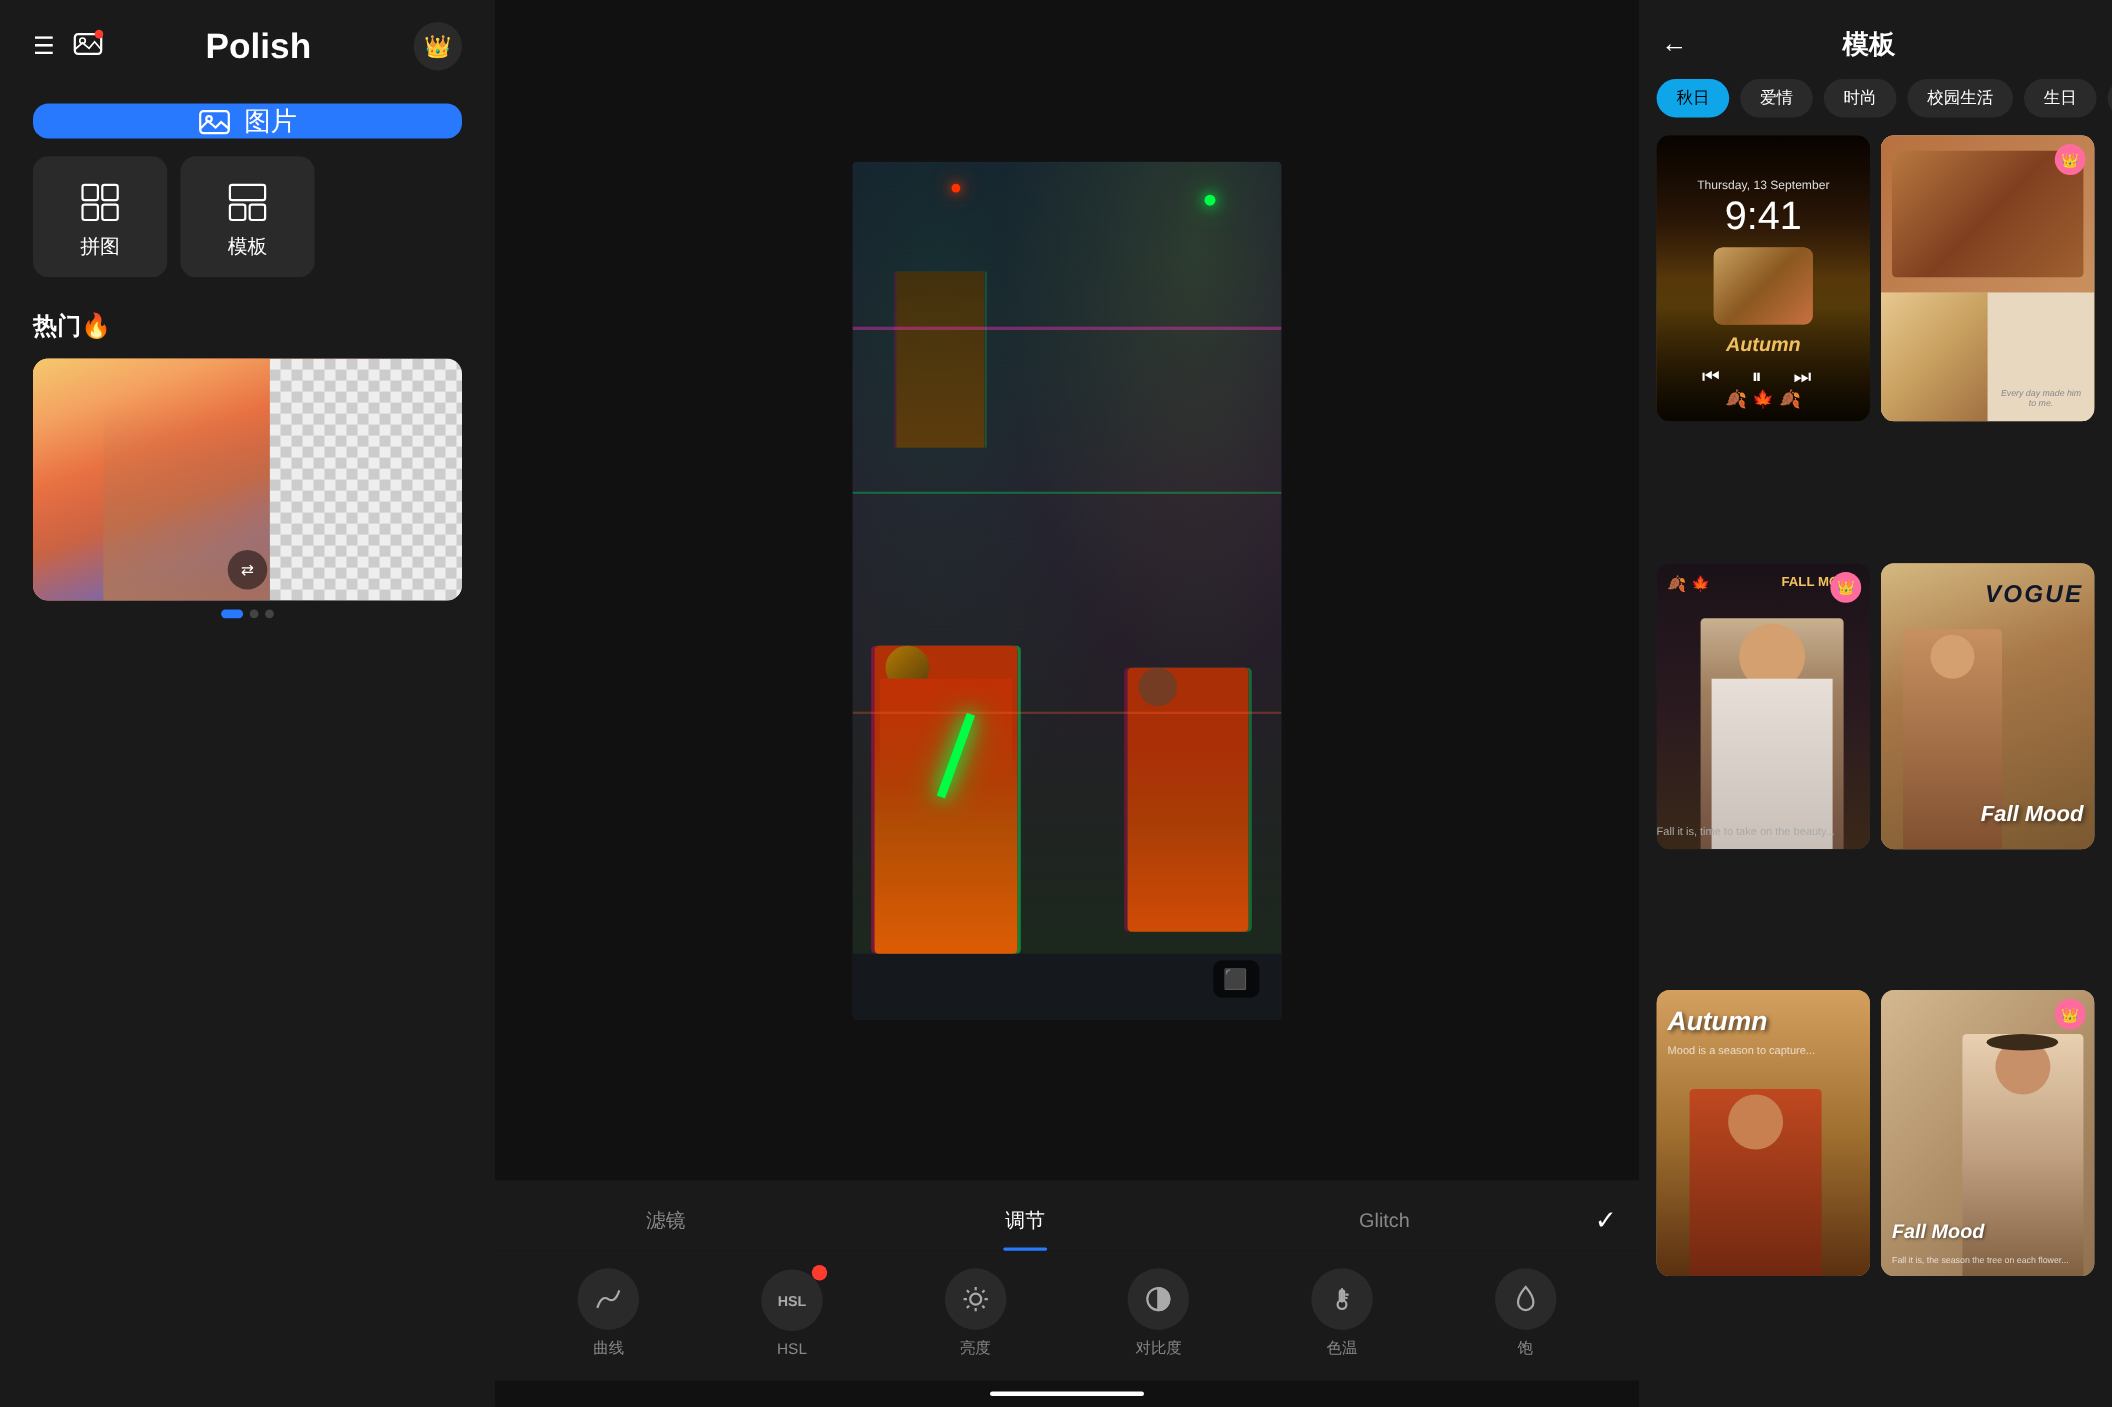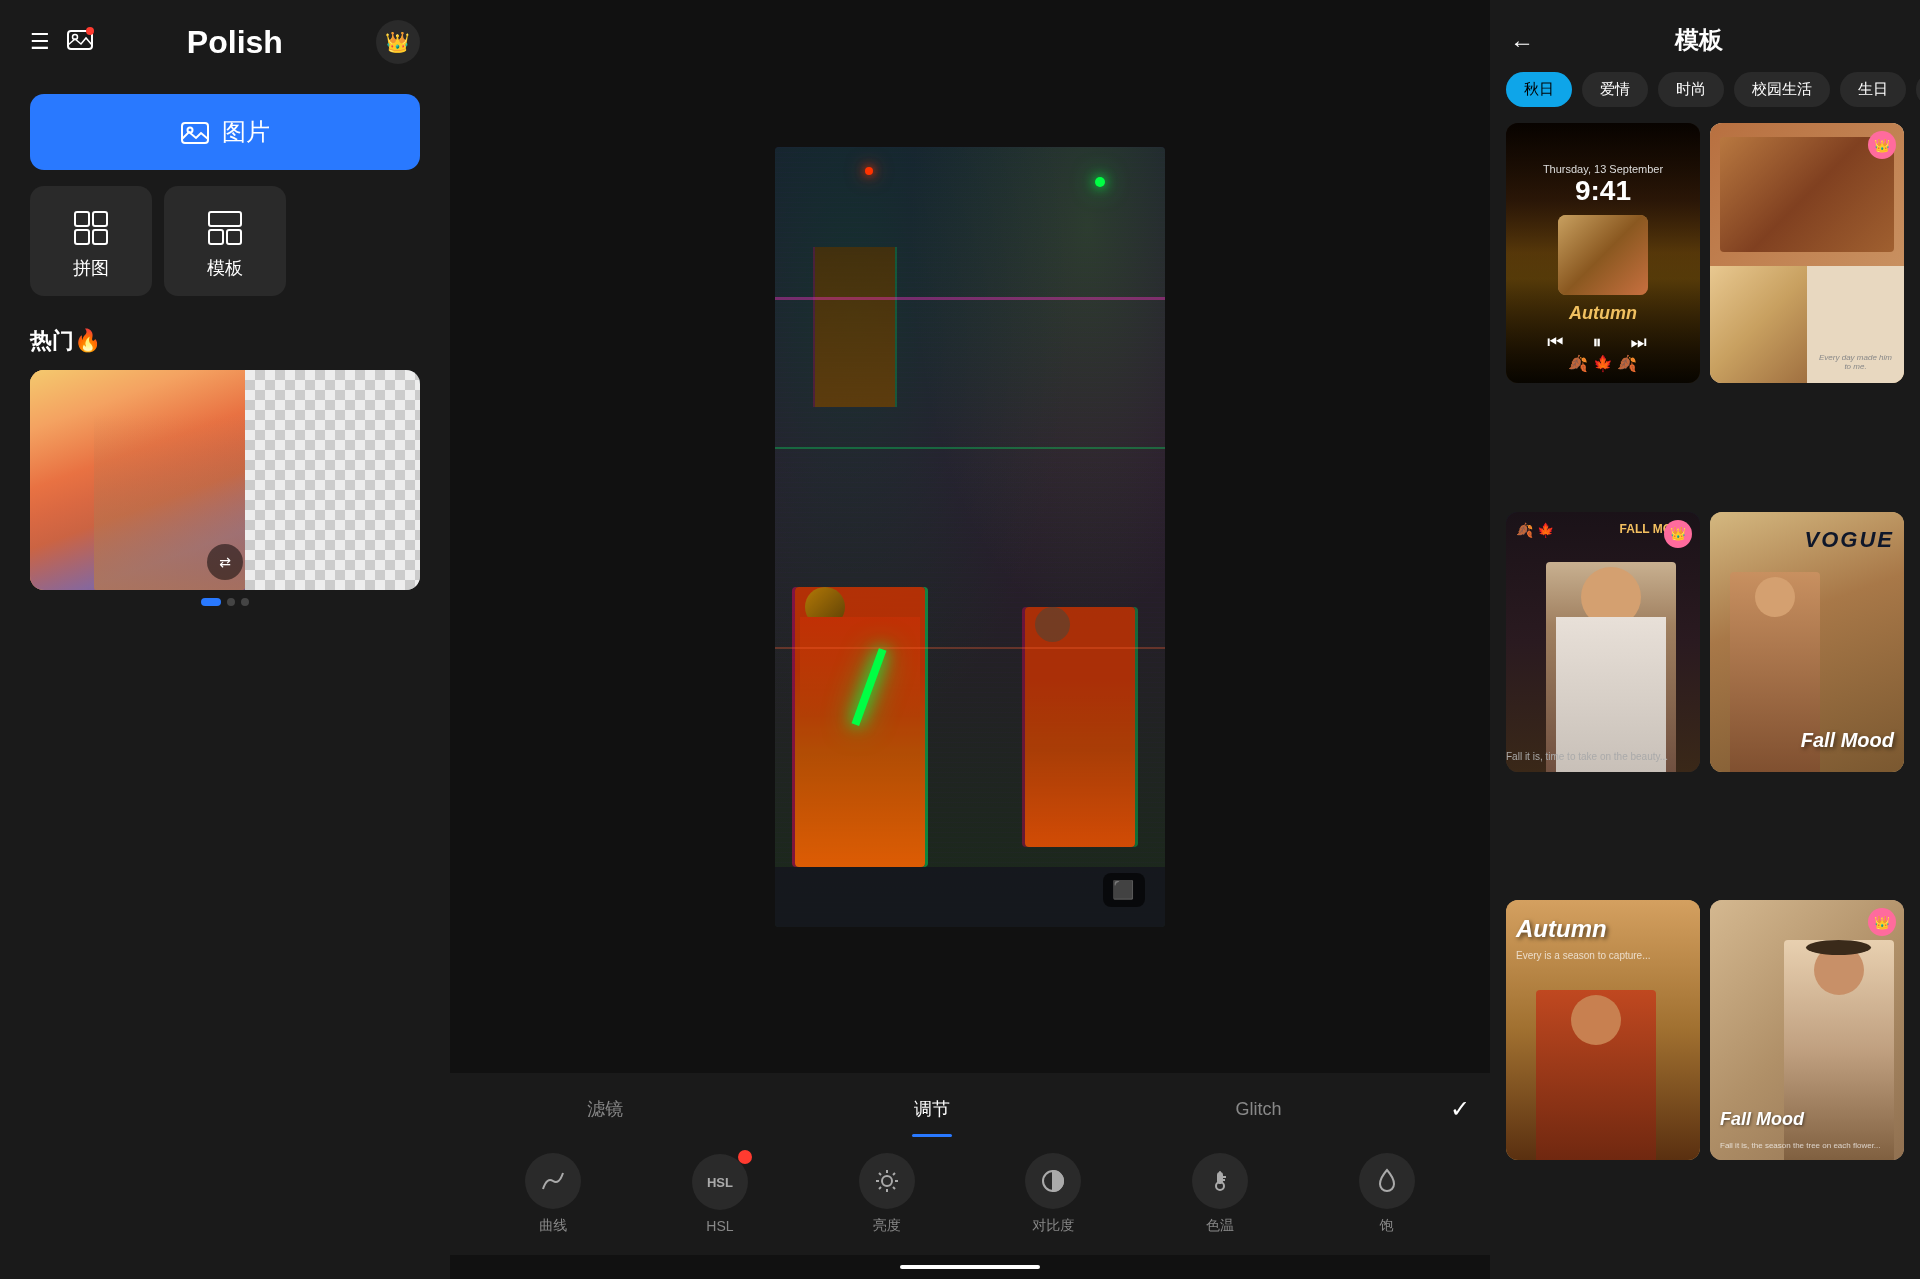--- a/index.html
+++ b/index.html
@@ -52,21 +52,20 @@
       align-items: center;
       justify-content: center;
       font-size: 20px;
       cursor: pointer;
     }
 
     .btn-image {
       background: #2979ff;
       border: none;
       border-radius: 14px;
-      padding: 22px;
       display: flex;
       align-items: center;
       justify-content: center;
       gap: 12px;
       font-size: 24px;
       color: #fff;
       cursor: pointer;
       margin: 10px 10px 16px 10px;
       font-weight: 500;
     }
@@ -432,21 +431,21 @@
     .t1-inner {
       position: absolute;
       inset: 0;
       display: flex;
       flex-direction: column;
       align-items: center;
       padding: 30px;
       background: linear-gradient(180deg, rgba(0,0,0,0.7) 0%, rgba(60,30,0,0.5) 50%, rgba(0,0,0,0.8) 100%);
     }
     .t1-date { font-size: 11px; color: #ddd; margin-top: 10px; }
-    .t1-time { font-size: 28px; font-weight: 700; color: #fff; }
+    .t1-time { font-size: 36px; font-weight: 400; color: #fff; }
     .t1-photo {
       width: 90px;
       height: 90px;
       border-radius: 8px;
       background: linear-gradient(135deg, #c8a060, #8a5820);
       margin: 8px 0;
     }
     .t1-song { font-size: 18px; font-style: italic; color: #f0c060; font-weight: 600; }
     .t1-controls { font-size: 18px; color: #fff; margin-top: 8px; letter-spacing: 12px; }
 
@@ -767,21 +766,21 @@
       <div style="position:absolute;bottom:20px;right:10px;font-size:20px;font-style:italic;font-weight:700;color:#fff;text-shadow:2px 2px 4px rgba(0,0,0,0.5);">Fall Mood</div>
     </div>
 
     <div class="template-card" style="background:#c89858;">
       <div style="position:absolute;inset:0;background:linear-gradient(180deg,#d4a060 0%,#a07030 50%,#5a3010 100%);"></div>
 
       <div style="position:absolute;bottom:0;left:30px;width:120px;height:170px;background:linear-gradient(180deg,#c04820 0%,#702810 100%);border-radius:4px 4px 0 0;">
         <div style="width:50px;height:50px;border-radius:50%;background:#c88050;position:absolute;top:5px;left:35px;"></div>
       </div>
       <div style="position:absolute;top:15px;left:10px;font-size:24px;font-style:italic;font-weight:700;color:#fff;text-shadow:2px 2px 4px rgba(0,0,0,0.6);">Autumn</div>
-      <div style="position:absolute;top:50px;left:10px;font-size:10px;color:rgba(255,255,255,0.7);">Every is a season to capture...</div>
+      <div style="position:absolute;top:50px;left:10px;font-size:10px;color:rgba(255,255,255,0.7);">Mood is a season to capture...</div>
     </div>
 
     <div class="template-card" style="background:#c0a080;">
       <div style="position:absolute;inset:0;background:linear-gradient(135deg,#d4b890 0%,#b09068 50%,#907050 100%);"></div>
 
       <div style="position:absolute;right:10px;bottom:0;width:110px;height:220px;background:linear-gradient(180deg,#e8d0b0 0%,#c0a080 50%,#806040 100%);border-radius:4px 4px 0 0;">
         <div style="width:50px;height:50px;border-radius:50%;background:#c89068;position:absolute;top:5px;left:30px;"></div>
         <div style="width:65px;height:15px;border-radius:50%;background:#3a2a1a;position:absolute;top:0px;left:22px;"></div>
       </div>
       <div style="position:absolute;bottom:30px;left:10px;font-size:18px;font-style:italic;font-weight:700;color:#fff;text-shadow:1px 1px 3px rgba(0,0,0,0.5);">Fall Mood</div>

